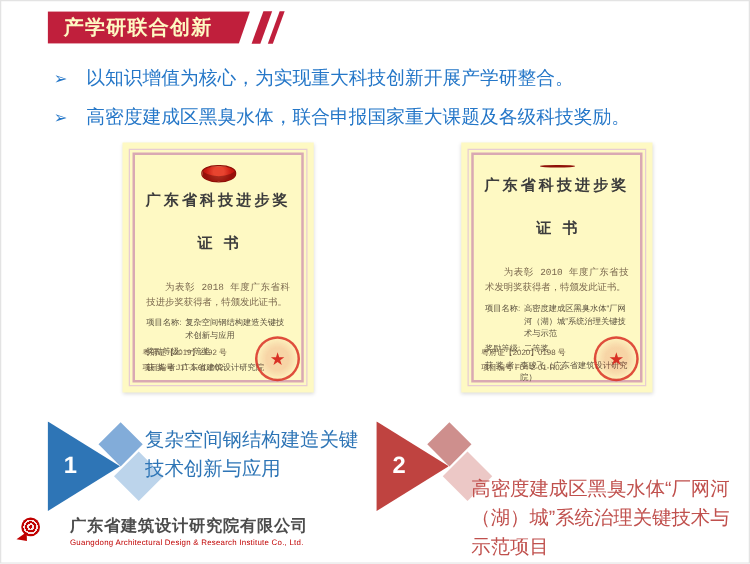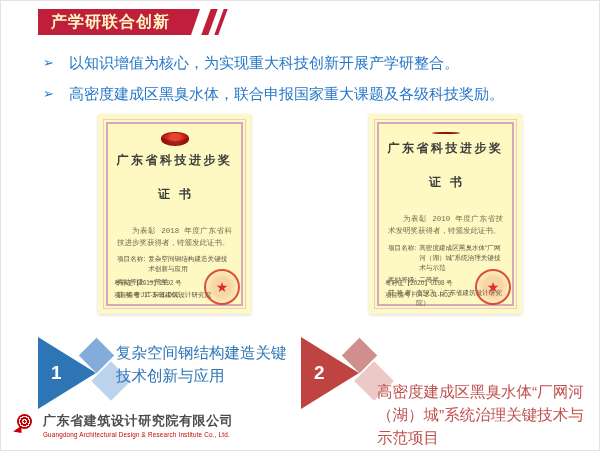--- a/index.html
+++ b/index.html
@@ -78,21 +78,21 @@
   .diam { position:absolute; transform:rotate(45deg); }
   .d1-blue { left:83px;  top:342px; width:25px; height:25px; background:#82ACD9; }
   .d2-blue { left:96px;  top:366px; width:28px; height:28px; background:#BCD4EB; }
   .d1-red  { left:346px; top:342px; width:25px; height:25px; background:#CE8F8D; }
   .d2-red  { left:359px; top:366px; width:28px; height:28px; background:#ECC8C6; }
   .hl-text { position:absolute; font-size:15.5px; line-height:1.48; }
   .hl-text-1 { left:115px; top:341px; width:182px; color:#2E75B6; }
   .hl-text-2 { left:376px; top:332px; width:210px; color:#C0504D;margin-top:48px; }
 
   
-  .footer { position:absolute; left:15px; top:413px; display:flex; align-items:flex-start; gap:10px; }
+  .footer { position:absolute; left:15px; top:413px; display:flex; align-items:flex-start; gap:23px; }
   .logo-icon { position:relative; width:17px; height:22px; flex:0 0 auto; }
   .logo-icon::before {
     content:""; position:absolute; left:1px; top:0; width:15px; height:15px; border-radius:50%;
     background:repeating-radial-gradient(circle at 50% 50%,
       #C00000 0 1.4px, #F7E3E3 1.4px 2.8px, #C00000 2.8px 4.4px, #F7E3E3 4.4px 5.8px, #C00000 5.8px 8px);
   }
   .logo-icon::after {
     content:""; position:absolute; left:0; top:12px; width:0; height:0;
     border-left:6px solid #C00000; border-top:4px solid transparent; border-bottom:6px solid transparent;
     transform:rotate(55deg);

